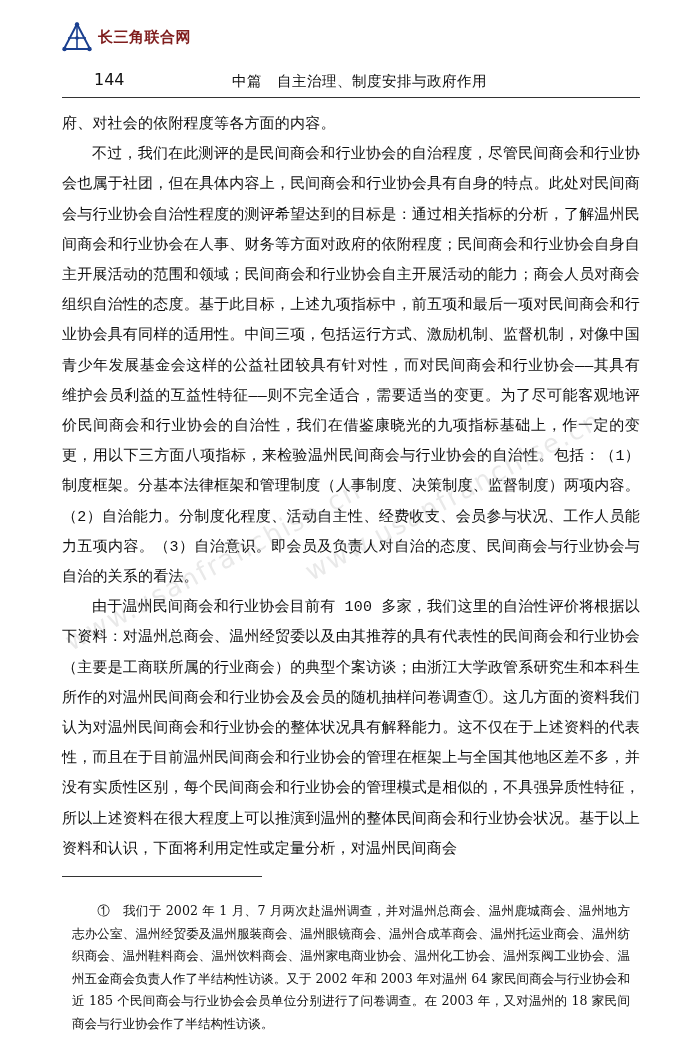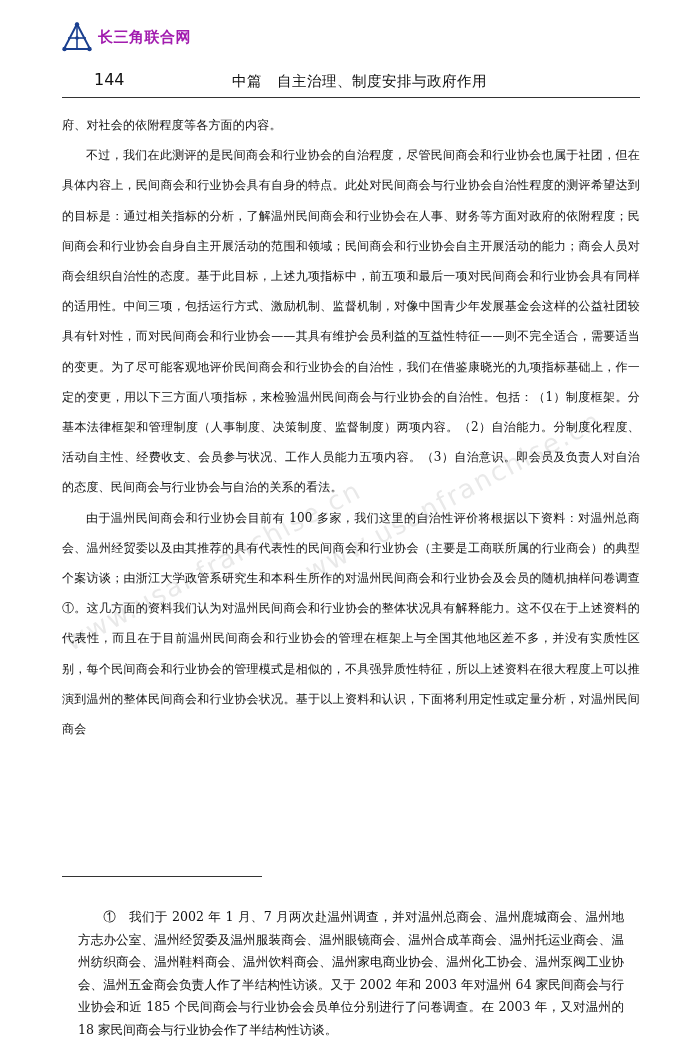--- a/index.html
+++ b/index.html
@@ -35,21 +35,21 @@
   }
   .logo-mark {
     width: 30px;
     height: 30px;
     position: relative;
   }
   .logo-text {
     font-family: "DejaVu Sans", "Liberation Sans", sans-serif;
     font-size: 15px;
     font-weight: bold;
-    color: #a21caf;
+    color: #7f1d1d;
     letter-spacing: 0.5px;
   }
 
   
   .header {
     position: absolute;
     left: 62px;
     top: 68px;
     width: 578px;
     height: 34px;
@@ -78,26 +78,27 @@
     width: 578px;
     border-top: 1px solid #333;
   }
 
   
   .body-text {
     position: absolute;
     left: 62px;
     top: 110px;
     width: 578px;
-    font-size: 12px;
+    font-size: 15px;
     line-height: 30.2px;
     text-align: justify;
     text-justify: inter-ideograph;
     color: #111;
     letter-spacing: 0.2px;
+    font-family: Liberation Mono, monospace;
   }
   .body-text p {
     margin: 0;
   }
   .indent {
     text-indent: 2em;
   }
 
   
   .footnote-rule {
@@ -112,21 +113,21 @@
     left: 62px;
     top: 890px;
     width: 578px;
     font-size: 12.6px;
     line-height: 22.6px;
     text-align: justify;
     text-justify: inter-ideograph;
     color: #111;
   }
   .footnote p {
-    margin: 16px;
+    margin: 10px;
     text-indent: 2em;
   }
 
   
   .watermark {
     position: absolute;
     left: 50px;
     top: 300px;
     width: 600px;
     height: 430px;

